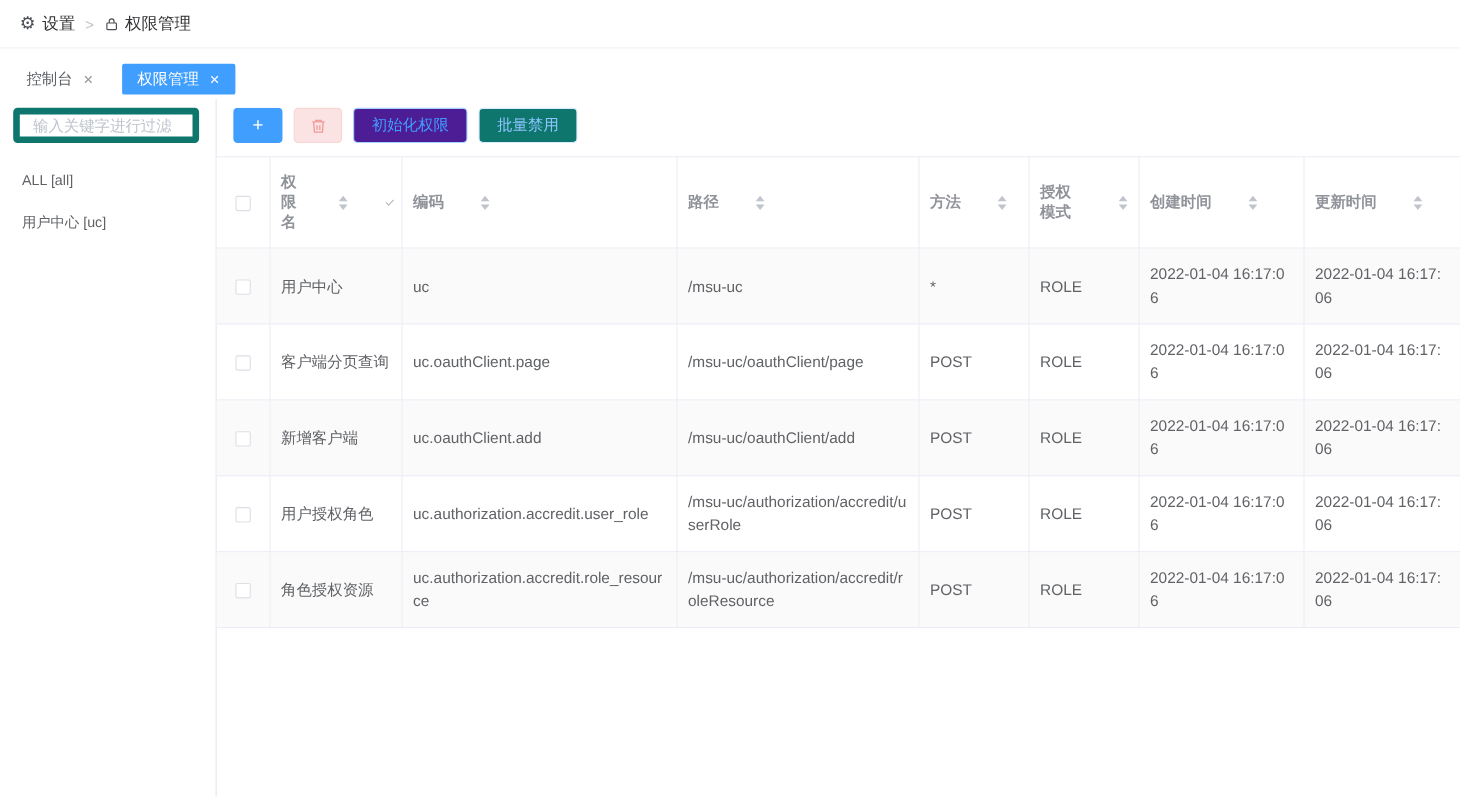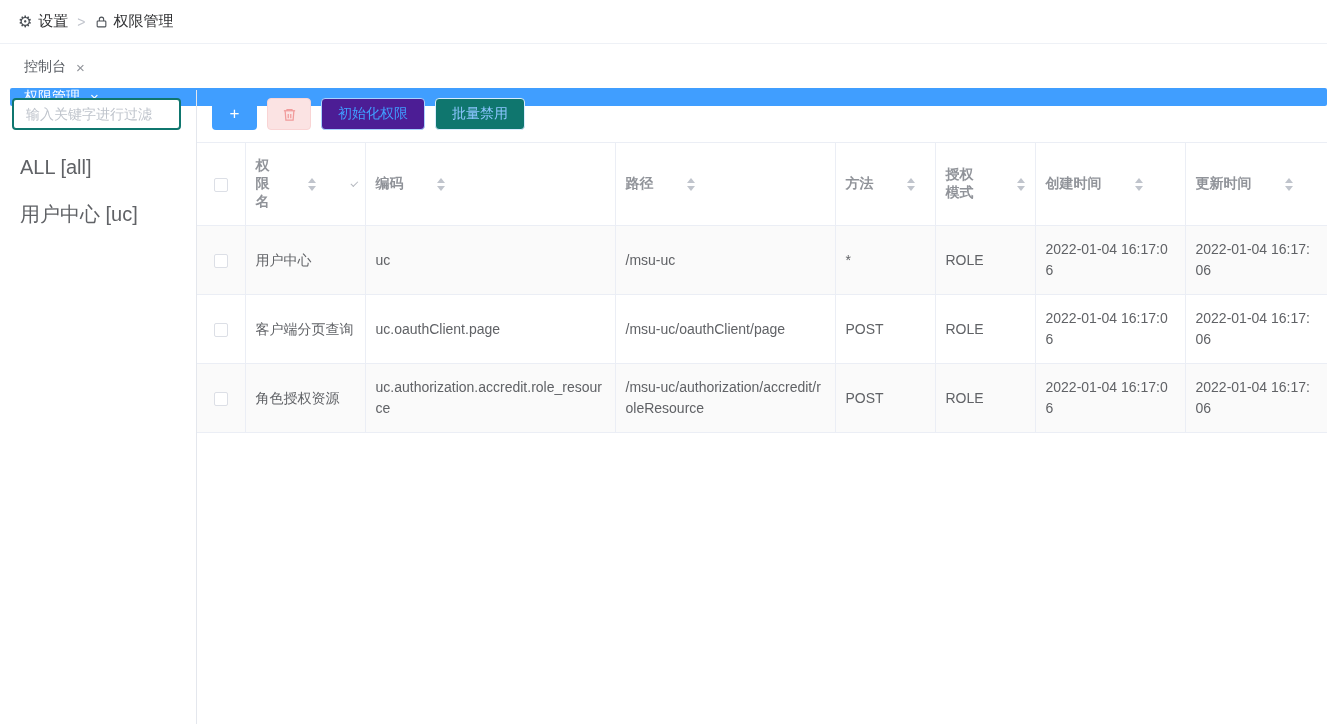--- a/index.html
+++ b/index.html
@@ -8,36 +8,36 @@
 
   
   .breadcrumb-bar { height:44px; border-bottom:1px solid #eef1f6; display:flex; align-items:center;
     padding:0 18px; gap:9px; font-size:15px; color:#303133; }
   .crumb { display:inline-flex; align-items:center; gap:6px; cursor:pointer; }
   .crumb.current { cursor:default; }
   .gear-glyph { font-size:16px; color:#4a4f55; line-height:1; }
   .sep { color:#c0c4cc; font-size:14px; }
 
   
-  .tabbar { margin-top:14px; height:28px; display:flex; align-items:stretch; padding-left:10px; gap:12px;flex-direction:column; }
+  .tabbar { margin-top:14px; height:28px; display:flex; align-items:stretch; padding-left:10px; gap:12px; }
   .tab { display:inline-flex; align-items:center; gap:10px; padding:0 14px; font-size:14px;
     color:#5c6066; cursor:pointer; }
   .tab .tab-close { font-size:15px; color:#909399; line-height:1; }
   .tab.active { background:#409eff; color:#fff; border-radius:2px; }
   .tab.active .tab-close { color:#fff; }
 
   
   .content { display:flex; margin-top:4px; height:634px; }
   .sidebar { width:197px; flex:0 0 197px; border-right:1px solid #e4e7ed; padding-top:8px; }
-  .filter { display:block; margin:0 12px; width:169px; height:32px; border:2px solid #0f766e;
+  .filter { display:block; margin:0 12px; width:169px; height:32px; border:6px solid #0f766e;
     border-radius:4px; padding:0 12px; font-size:14px; color:#be185d; outline:none;
     font-family:"Liberation Sans","DejaVu Sans",sans-serif; }
   .filter::placeholder { color:#bfc4cc; }
   .tree { margin-top:20px; }
-  .tree-item { padding:6px 0 6px 20px; margin-bottom:10px; font-size:20px; color:#606266; cursor:pointer; }
+  .tree-item { padding:6px 0 6px 20px; margin-bottom:10px; font-size:13px; color:#606266; cursor:pointer; }
 
   .main { flex:1; min-width:0; }
   .toolbar { padding:8px 0 0 15px; display:flex; gap:10px; }
   .btn { height:32px; border-radius:4px; font-size:14px; display:inline-flex; align-items:center;
     justify-content:center; cursor:pointer; border:1px solid transparent;
     font-family:"Liberation Sans","DejaVu Sans",sans-serif; }
   .btn-add { width:45px; background:#409eff; color:#fff; font-size:17px; }
   .btn-del { width:44px; background:#fbe3e3; border-color:#f9d4d4; }
   .btn-init { padding:0 16px; background:#4c1d95; border-color:#a8d2ff; color:#409eff; }
   .btn-batch { padding:0 16px; background:#0f766e; border-color:#d9ecff; color:#8cc5ff; cursor:not-allowed; }
@@ -221,20 +221,44 @@
     <td>/msu-uc/oauthClient/page</td>
     <td>POST</td>
     <td>ROLE</td>
     <td>2022-01-04 16:17:06</td>
     <td>2022-01-04 16:17:06</td>
   </tr>
           <tr class="table-row striped">
     <td class="cb-cell">
       <span class="checkbox"></span>
     </td>
+    <td>新增客户端</td>
+    <td>uc.oauthClient.add</td>
+    <td>/msu-uc/oauthClient/add</td>
+    <td>POST</td>
+    <td>ROLE</td>
+    <td>2022-01-04 16:17:06</td>
+    <td>2022-01-04 16:17:06</td>
+  </tr>
+          <tr class="table-row">
+    <td class="cb-cell">
+      <span class="checkbox"></span>
+    </td>
+    <td>用户授权角色</td>
+    <td>uc.authorization.accredit.user_role</td>
+    <td>/msu-uc/authorization/accredit/userRole</td>
+    <td>POST</td>
+    <td>ROLE</td>
+    <td>2022-01-04 16:17:06</td>
+    <td>2022-01-04 16:17:06</td>
+  </tr>
+          <tr class="table-row striped">
+    <td class="cb-cell">
+      <span class="checkbox"></span>
+    </td>
     <td>角色授权资源</td>
     <td>uc.authorization.accredit.role_resource</td>
     <td>/msu-uc/authorization/accredit/roleResource</td>
     <td>POST</td>
     <td>ROLE</td>
     <td>2022-01-04 16:17:06</td>
     <td>2022-01-04 16:17:06</td>
   </tr>
         </tbody>
     </table>

